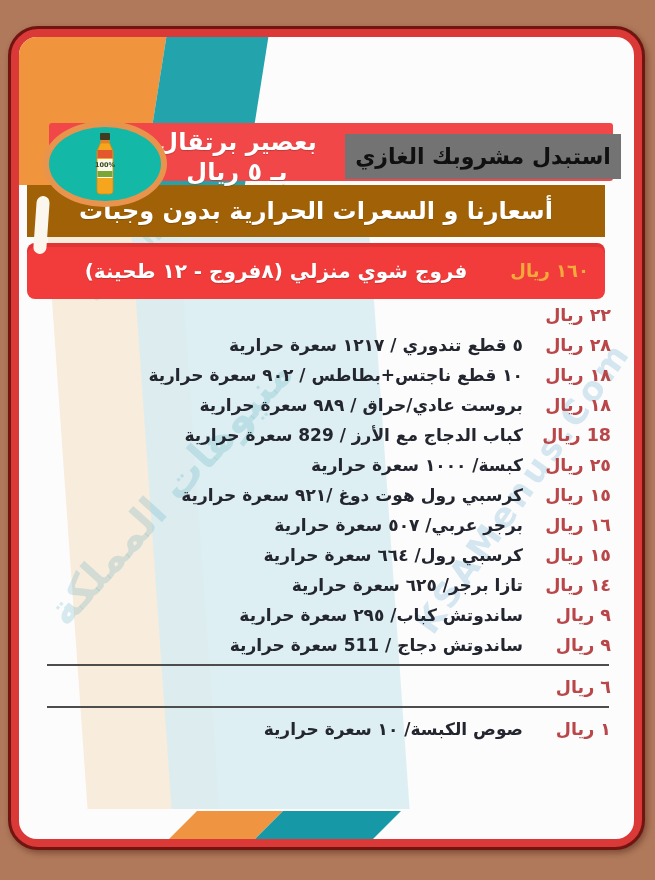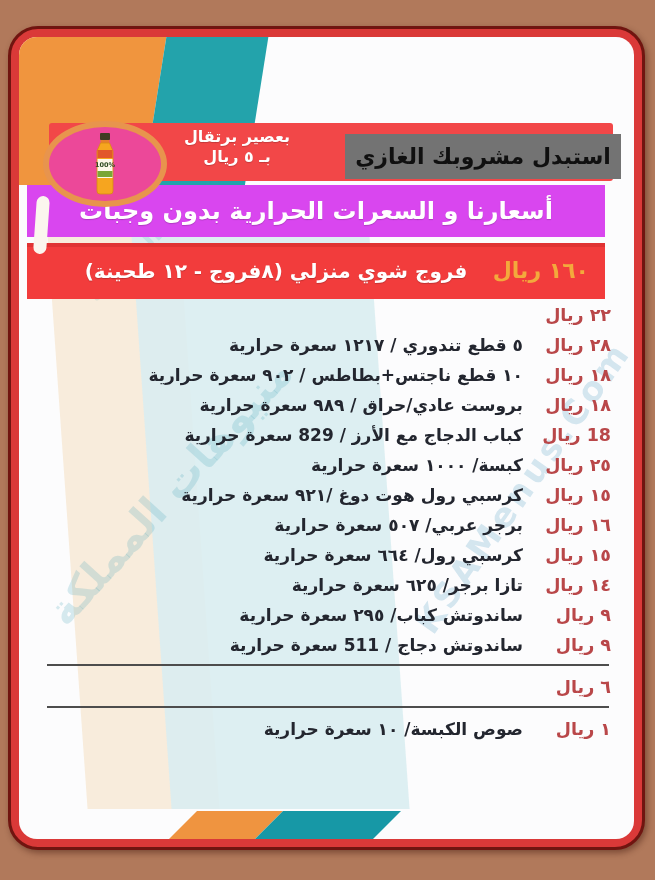--- a/index.html
+++ b/index.html
@@ -36,49 +36,49 @@
     position:absolute;z-index:3;left:30px;top:86px;width:564px;height:58px;
     background:#f24748;border-radius:3px;
   }
   .swap-box{
     position:absolute;right:-8px;top:11px;width:276px;height:45px;
     background:#737373;color:#101010;font-size:22px;font-weight:bold;
     line-height:45px;text-align:center;white-space:nowrap;
   }
   .offer{
     position:absolute;left:102px;top:4px;width:172px;text-align:center;
-    color:#fff;font-size:16px;font-weight:bold;line-height:1.25;
+    color:#fff;font-size:24px;font-weight:bold;line-height:1.25;
     text-shadow:0 1px 1px rgba(0,0,0,.18);
   }
   .bottle-circle{
     position:absolute;left:-6px;top:-2px;width:112px;height:74px;
-    background:#ec4899;border:6px solid #e8944d;border-radius:50%;
+    background:#14b8a6;border:6px solid #e8944d;border-radius:50%;
     display:flex;align-items:center;justify-content:center;z-index:4;
   }
   
   .teal-bar{
     position:absolute;z-index:2;left:8px;top:148px;width:578px;height:52px;
-    background:#d946ef;color:#ffffff;font-size:24px;font-weight:bold;
+    background:#a16207;color:#ffffff;font-size:24px;font-weight:bold;
     line-height:52px;text-align:center;white-space:nowrap;
     text-shadow:0 1px 1px rgba(0,0,0,.18);
   }
   
   .featured{
     position:absolute;z-index:2;left:8px;top:206px;width:578px;height:56px;
     background:#f23c3c;box-shadow:inset 0 4px 0 rgba(120,0,0,.15);
-    border-radius:0;
+    border-radius:8px;
   }
   .featured-name{
     position:absolute;right:95px;left:15px;top:0;height:56px;line-height:56px;
     color:#fff;font-size:20px;font-weight:bold;text-align:center;white-space:nowrap;
     text-shadow:0 1px 1px rgba(0,0,0,.2);
   }
   .featured-price{
     position:absolute;right:16px;top:0;height:56px;line-height:56px;
-    color:#f3a93c;font-size:22px;font-weight:bold;white-space:nowrap;
+    color:#f3a93c;font-size:18px;font-weight:bold;white-space:nowrap;
   }
   
   .menu{
     position:absolute;z-index:2;left:22px;top:263px;width:570px;direction:rtl;
   }
   .row{display:flex;align-items:baseline;height:30px;line-height:30px;}
   .price{
     flex:0 0 74px;text-align:right;color:#b94749;font-size:17.5px;font-weight:bold;
     white-space:nowrap;direction:rtl;
   }

